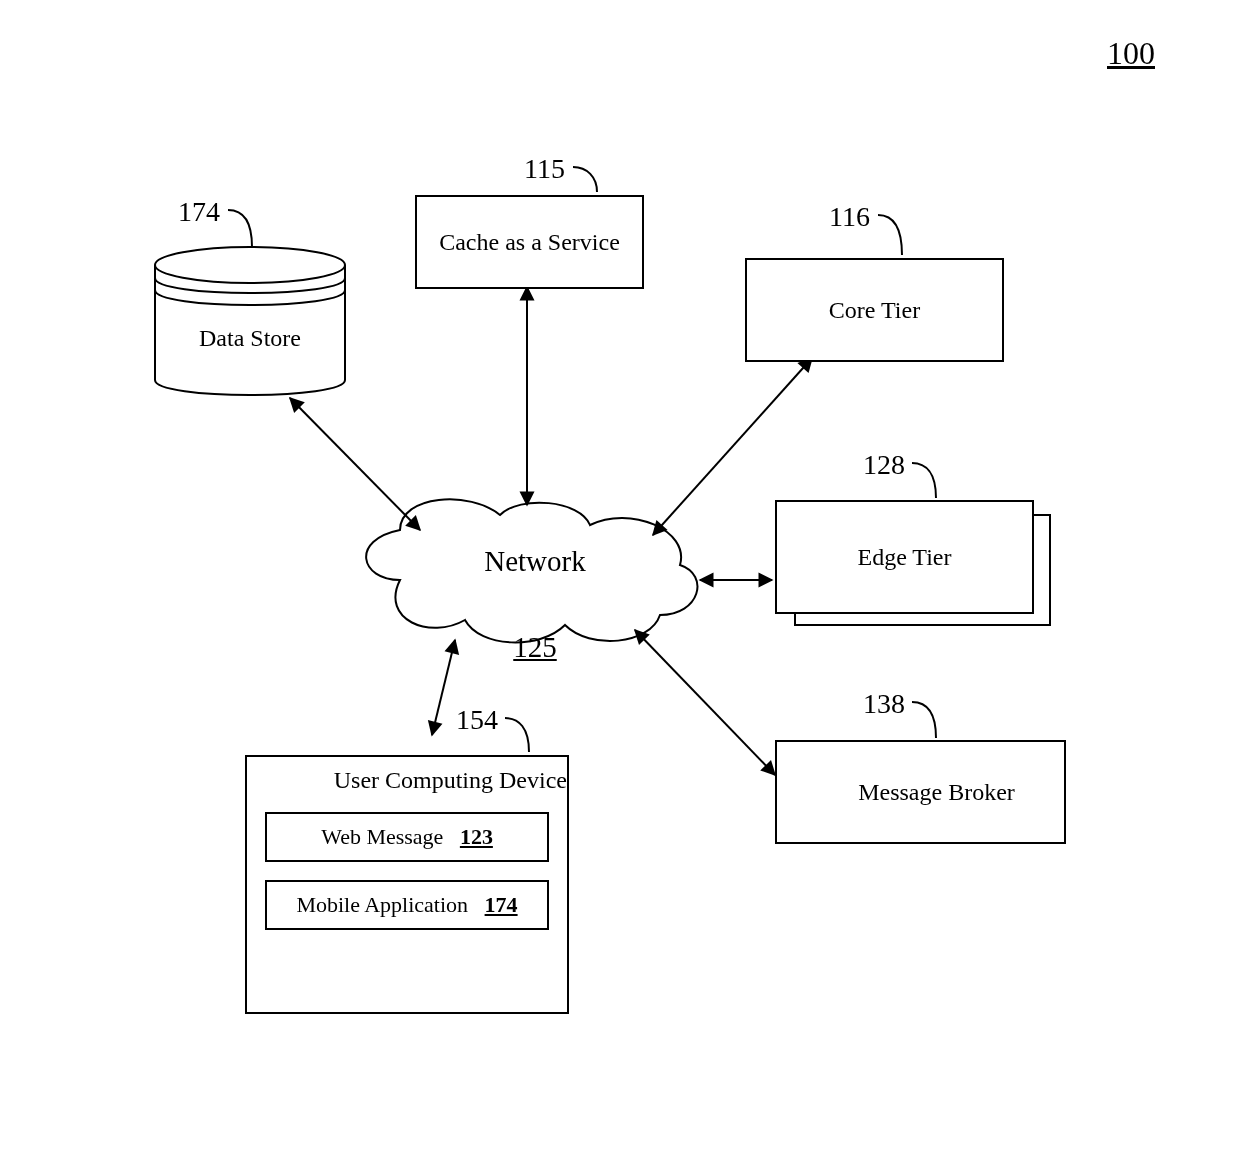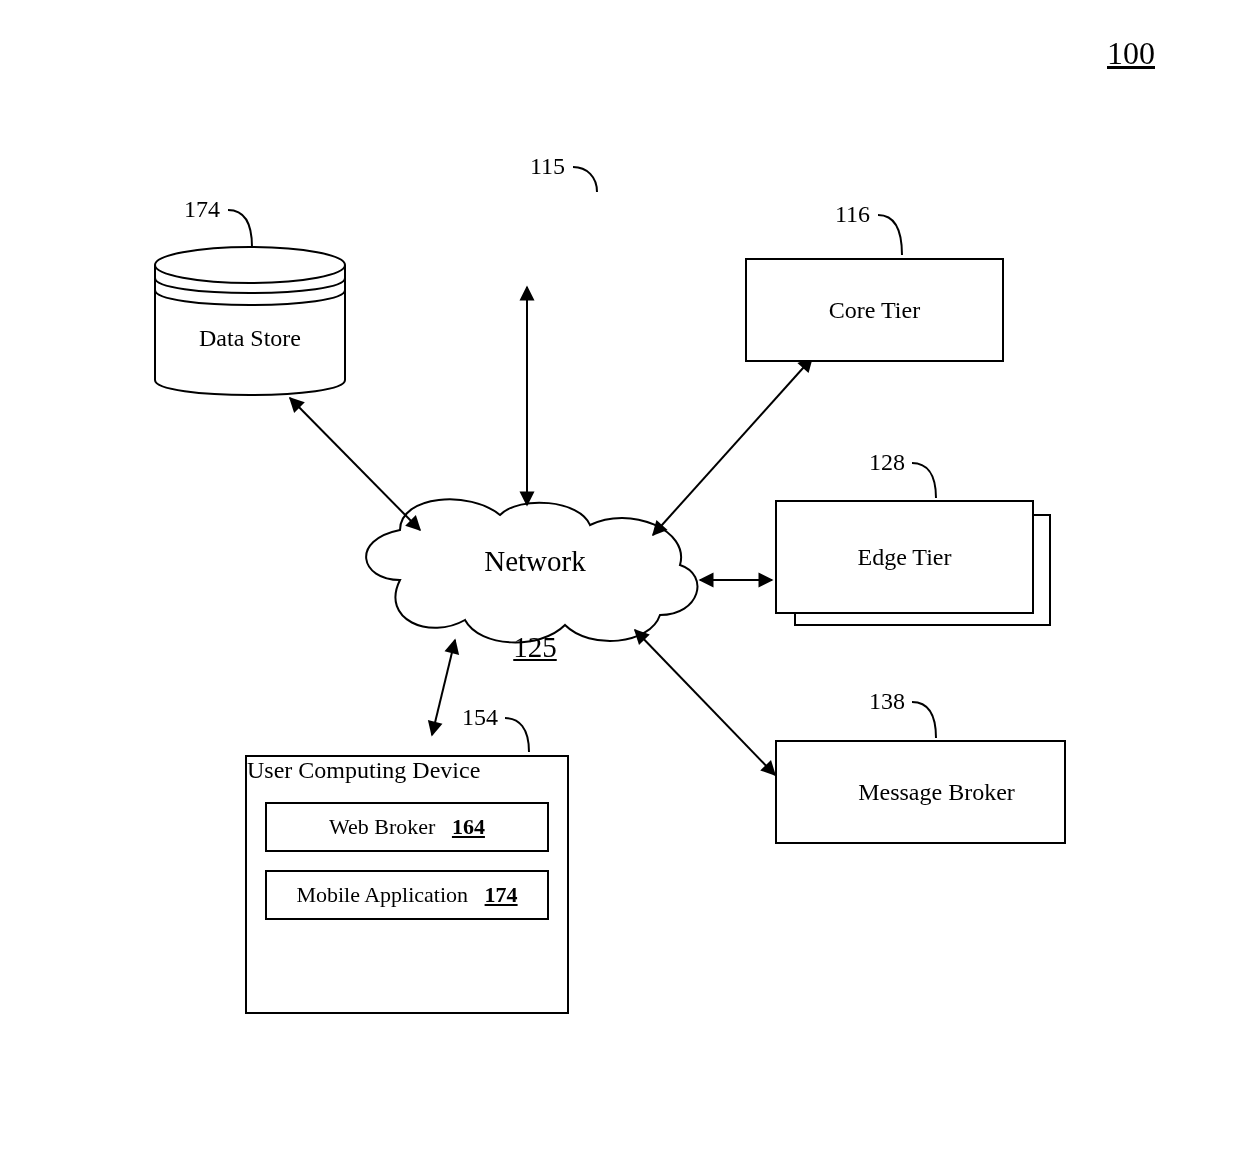--- a/index.html
+++ b/index.html
@@ -19,39 +19,39 @@
   .box {
     border: 2px solid #000;
     background: #fff;
     display: flex;
     align-items: center;
     justify-content: center;
     text-align: center;
     font-size: 24px;
   }
   .ref-label {
-    font-size: 24px;
+    font-size: 28px;
     text-align: right;
   }
   .fig-num {
     font-size: 32px;
     text-decoration: underline;
   }
   .underline { text-decoration: underline; margin-top: 48px; }
   .network-label {
     text-align: center;
     font-size: 29px;
     line-height: 1.3;
   }
   .ucd {
     border: 2px solid #000;
     background: #fff;
     font-size: 24px;
   }
-  .ucd-title { text-align: left; }
+  .ucd-title { text-align: right; padding-top: 10px; }
   .ucd-inner {
     border: 2px solid #000;
     margin: 18px 18px 0 18px;
     padding: 10px 6px;
     text-align: center;
     font-size: 22px;
   }
   svg { display: block; }
 </style>
 </head>
@@ -111,20 +111,23 @@
       <path d="M878,215 C892,215 902,225 902,255"></path>
       <path d="M912,463 C926,463 936,473 936,498"></path>
       <path d="M912,702 C926,702 936,712 936,738"></path>
       <path d="M505,718 C519,718 529,728 529,752"></path>
     </g>
   </svg>
 
   <div class="abs" style="left:155px; top:325px; width:190px; text-align:center; font-size:24px;font-family:Liberation Serif, serif;">Data Store</div>
   <div class="abs ref-label" style="left:160px; top:196px; width:60px;">174</div>
 
+  <div class="abs box" style="left:415px; top:195px; width:225px; height:90px;">
+    <span>Cache as a Service</span>
+  </div>
   <div class="abs ref-label" style="left:505px; top:153px; width:60px;">115</div>
 
   <div class="abs box" style="left:745px; top:258px; width:255px; height:100px;">
     <span>Core Tier</span>
   </div>
   <div class="abs ref-label" style="left:810px; top:201px; width:60px;">116</div>
 
   <div class="abs box" style="left:775px; top:500px; width:255px; height:110px;">
     <span>Edge Tier</span>
   </div>
@@ -137,23 +140,23 @@
 
   <div class="abs network-label" style="left:475px; top:543px; width:120px;">
     <div>Network</div>
     <div class="underline">125</div>
   </div>
 
   <div class="abs ucd" style="left:245px; top:755px; width:320px; height:255px;">
     <div class="ucd-title">User Computing Device</div>
 
     <div class="ucd-inner">
-      <span>Web Broker</span>
+      <span>Web Message</span>
       <span>&nbsp;</span>
-      <span class="underline" style="font-weight:bold;">164</span>
+      <span class="underline" style="font-weight:bold;">123</span>
     </div>
 
     <div class="ucd-inner">
       <span>Mobile Application</span>
       <span>&nbsp;</span>
       <span class="underline" style="font-weight:bold;">174</span>
     </div>
   </div>
   <div class="abs ref-label" style="left:438px; top:704px; width:60px;">154</div>
 

